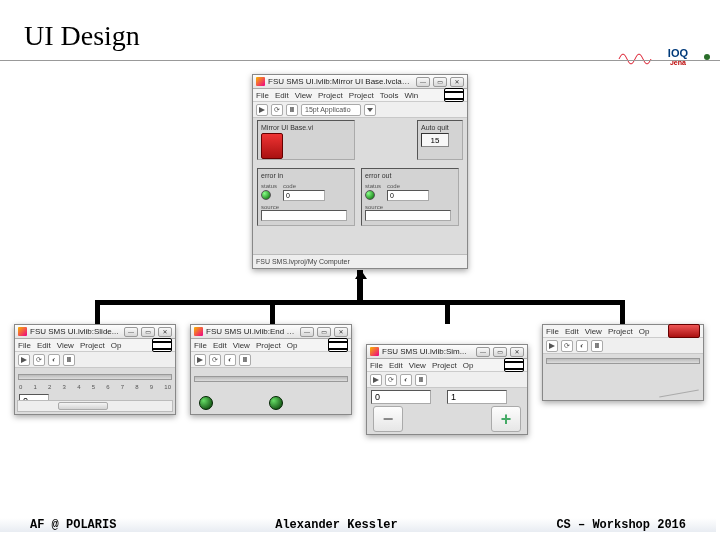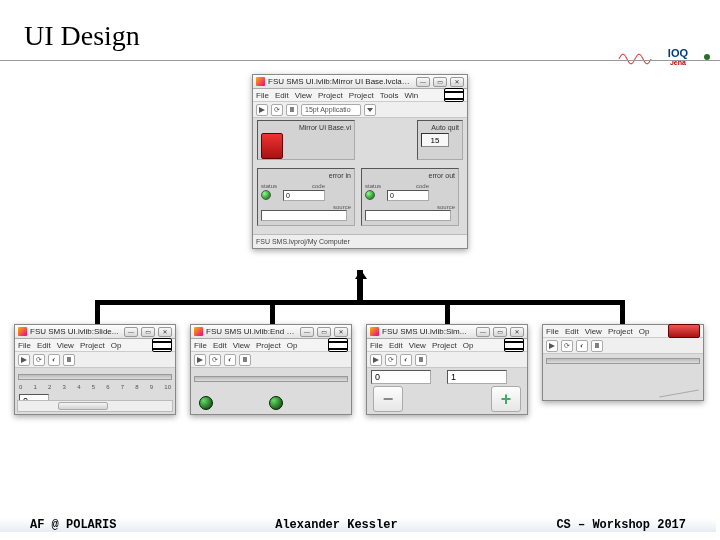--- a/index.html
+++ b/index.html
@@ -36,21 +36,21 @@
   .tb.mondrian { width: 20px; height: 14px; padding: 0; display: grid; grid-template-columns: 6px 6px 8px; grid-template-rows: 6px 8px; border: 1px solid #000; }
   .tb.mondrian div { border: 0.5px solid #000; }
   .mc-r { background: #d33027; }
   .mc-w { background: #fff; }
   .mc-y { background: #f7cc17; }
   .mc-b { background: #24508f; }
 
   .body { background: #dcdcdc; position: relative; }
 
   
-  .main-body { height: 116px; padding: 4px; text-align: right; }
+  .main-body { height: 136px; padding: 4px; }
   .panel { background: #d3d3d3; border: 1px inset #aaa; padding: 3px; position: absolute; }
   .panel .ptitle { font-size: 7px; color: #333; margin-bottom: 2px; display: block; }
   .redblock { width: 22px; height: 26px; background: linear-gradient(#e33, #a11); border: 1px solid #600; border-radius: 2px; }
   .err-row { display: flex; gap: 6px; align-items: flex-start; margin-top: 4px; }
   .led { width: 10px; height: 10px; border-radius: 50%; border: 1px solid #555; }
   .led.green { background: radial-gradient(circle at 30% 30%, #8f8, #060); }
   .err-field { background: #fff; border: 1px inset #aaa; width: 42px; height: 11px; font-size: 7px; padding: 0 2px; display: flex; align-items: center; }
   .err-col { display: flex; flex-direction: column; gap: 1px; }
   .err-lbl { font-size: 6px; color: #555; }
   .numbox { width: 28px; height: 14px; background: #f8f8f8; border: 1px inset #888; display: flex; align-items: center; justify-content: center; font-size: 8px; }
@@ -270,21 +270,21 @@
     <span class="tb">◐</span>
     <span class="tb pause">II</span>
   </div>
   <div class="cbody">
     <div class="track" style="top:8px;"></div>
     <div class="gball" style="left:8px; bottom:4px;"></div>
     <div class="gball" style="left:78px; bottom:4px;"></div>
   </div>
 </div>
 
-<div class="win" style="left:366px; top:324px; width:162px;">
+<div class="win" style="left:366px; top:344px; width:162px;">
   <div class="titlebar">
     <span class="ico"></span>
     <span class="tt">FSU SMS UI.lvlib:Sim...</span>
     <span class="wbtn">—</span>
     <span class="wbtn">▭</span>
     <span class="wbtn">✕</span>
   </div>
   <div class="menubar">
     <span>File</span>
     <span>Edit</span>
@@ -339,14 +339,14 @@
   </div>
   <div class="cbody">
     <div class="track" style="top:4px;"></div>
     <div class="faint-line"></div>
   </div>
 </div>
 
 <div class="footer">
   <span>AF @ POLARIS</span>
   <span>Alexander Kessler</span>
-  <span>CS – Workshop 2017</span>
+  <span>CS – Workshop 2016</span>
 </div>
 
 </body></html>

